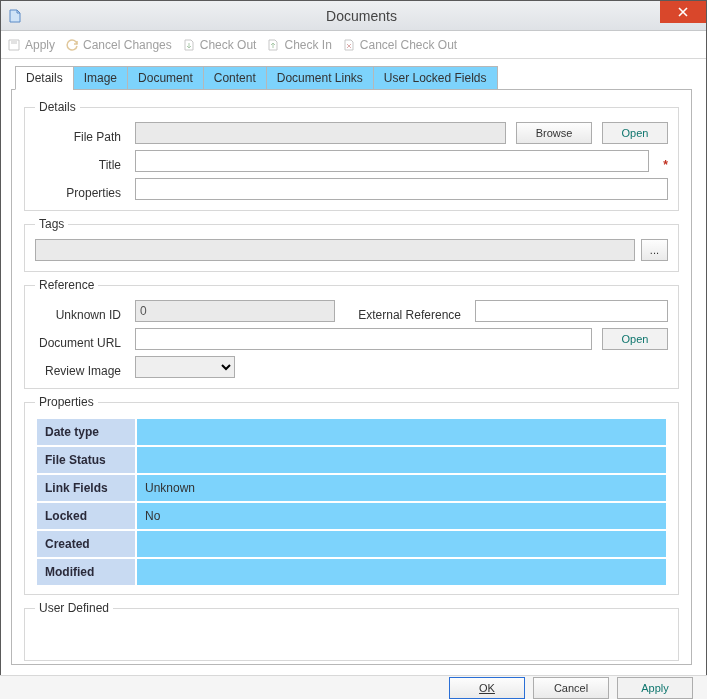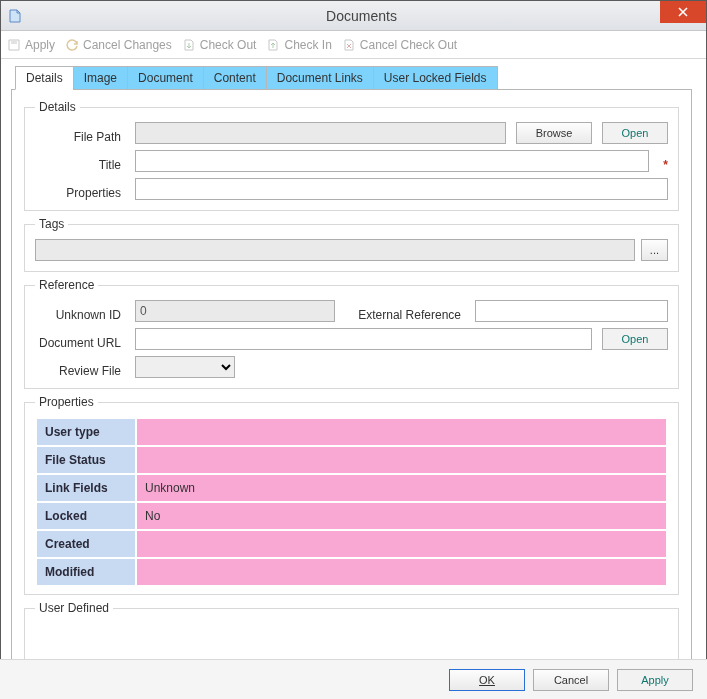--- a/index.html
+++ b/index.html
@@ -82,28 +82,28 @@
   .req { color: #c03020; font-weight: bold; margin-left: 4px; }
   .tags-row { display:flex; gap:6px; align-items:center; }
   .tags-row .field { height: 22px; }
   .props-table { width: 100%; border-collapse: collapse; }
   .props-table td {
     border: 2px solid #fff; padding: 6px 8px; font-size: 12px;
   }
   .props-table td.k {
     width: 100px; background: #c8daf2; font-weight: bold; color: #2a2a3a;
   }
-  .props-table td.v { background: #f9a8d4; color: #333; }
+  .props-table td.v { background: #7dd3fc; color: #333; }
   select.date {
     height: 22px; border: 1px solid #adadad; width: 100px;
     font-size: 12px; padding: 1px 2px;
   }
   .footer {
     position: absolute; bottom: 0; left: 0; right: 0;
-    height: 40px; border-top: 1px solid #d8d8d8;
+    height: 24px; border-top: 1px solid #d8d8d8;
     display:flex; align-items:center; justify-content:flex-end;
     gap: 8px; padding: 0 14px; background:#f5f5f5;
   }
   .footer .btn { width: 76px; justify-content:center; }
   .footer .btn.primary { border: 1px solid #2a6fd6; }
   .footer .btn.primary span { text-decoration: underline; text-decoration-color: #333; }
   .lbl2 { width: 120px; text-align: right; padding-right: 4px; }
 </style>
 </head>
 <body>
@@ -207,31 +207,31 @@
         <input class="field ro" readonly="" style="flex: 0 0 200px;" value="0">
         <div class="lbl2">External Reference</div>
         <input class="field" value="" style="">
       </div>
       <div class="row">
         <div class="lbl">Document URL</div>
         <input class="field" value="" style="">
         <div class="btn disabled" style="width:66px">Open</div>
       </div>
       <div class="row">
-        <div class="lbl">Review File</div>
+        <div class="lbl">Review Image</div>
         <select class="date"><option></option></select>
       </div>
     </fieldset>
 
     <fieldset class="group" style="height:200px">
       <legend>Properties</legend>
       <table class="props-table">
         <tbody>
             <tr>
-              <td class="k">User type</td>
+              <td class="k">Date type</td>
               <td class="v"></td>
             </tr>
         <tr>
               <td class="k">File Status</td>
               <td class="v"></td>
             </tr>
         <tr>
               <td class="k">Link Fields</td>
               <td class="v">Unknown</td>
             </tr>

